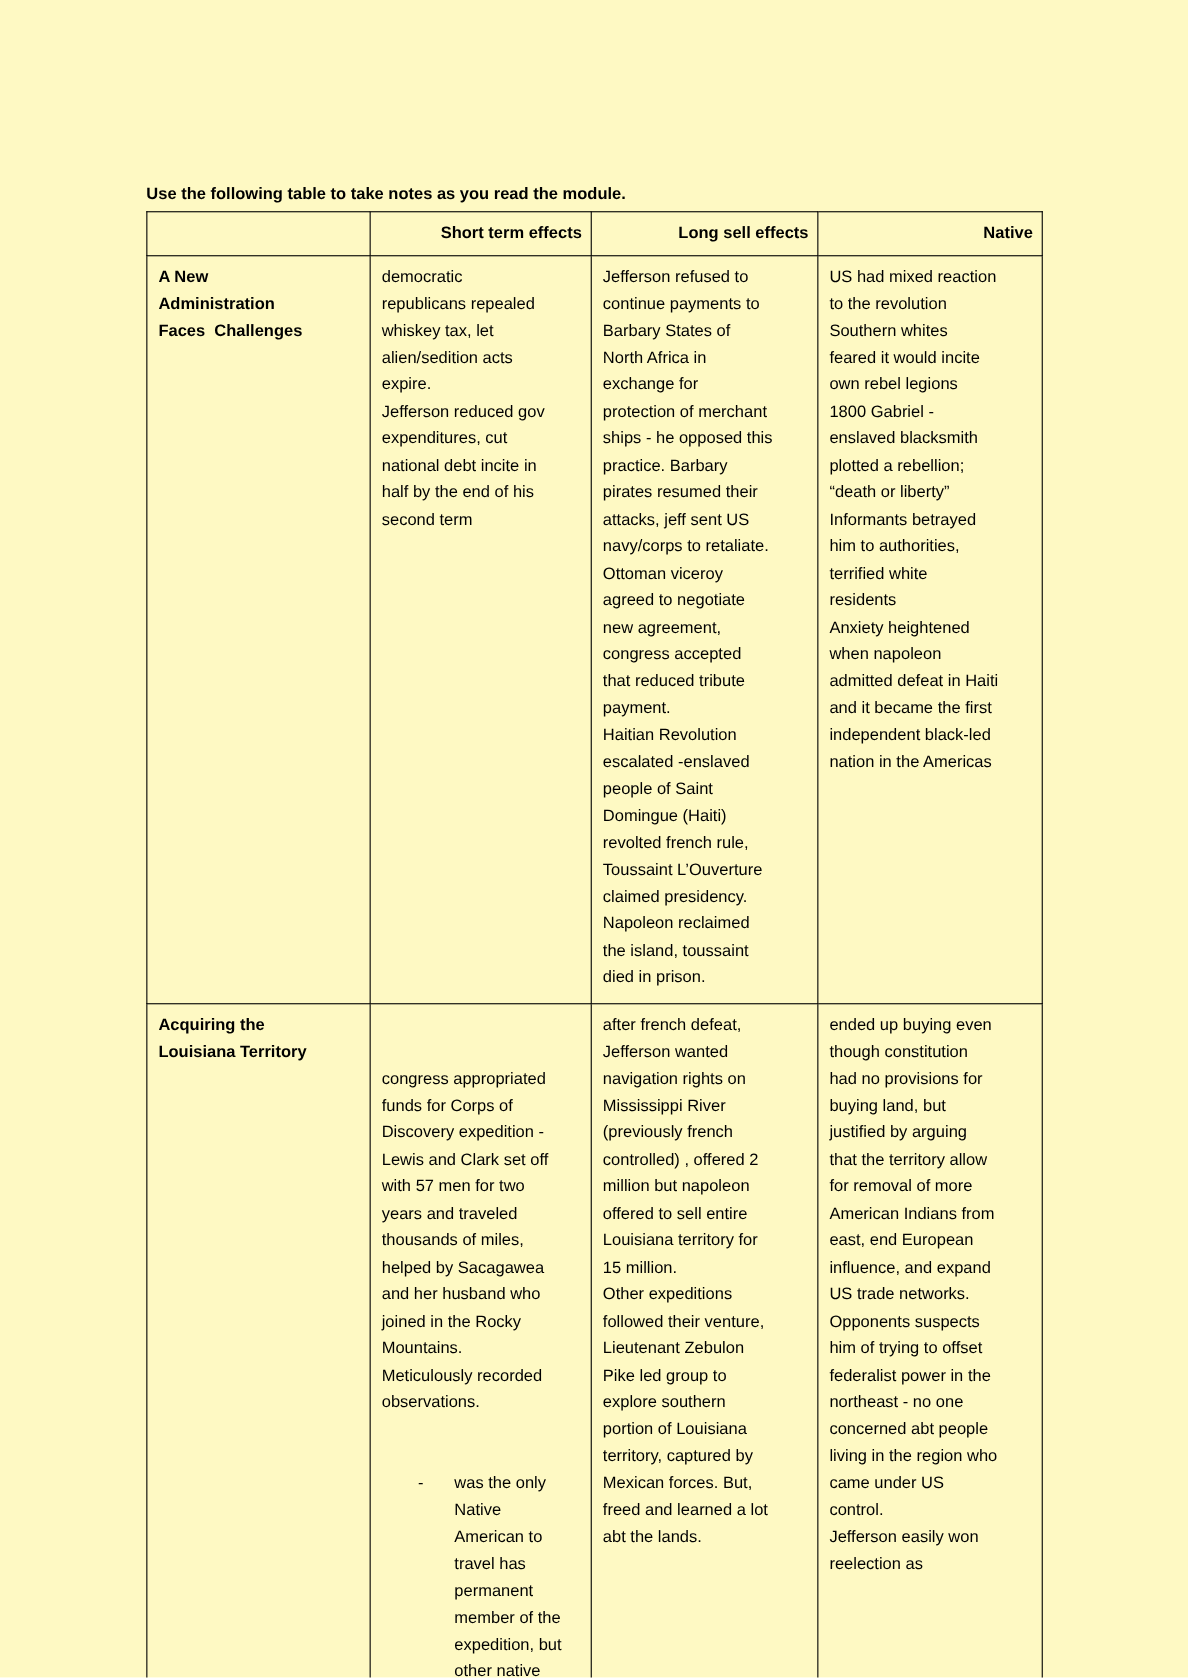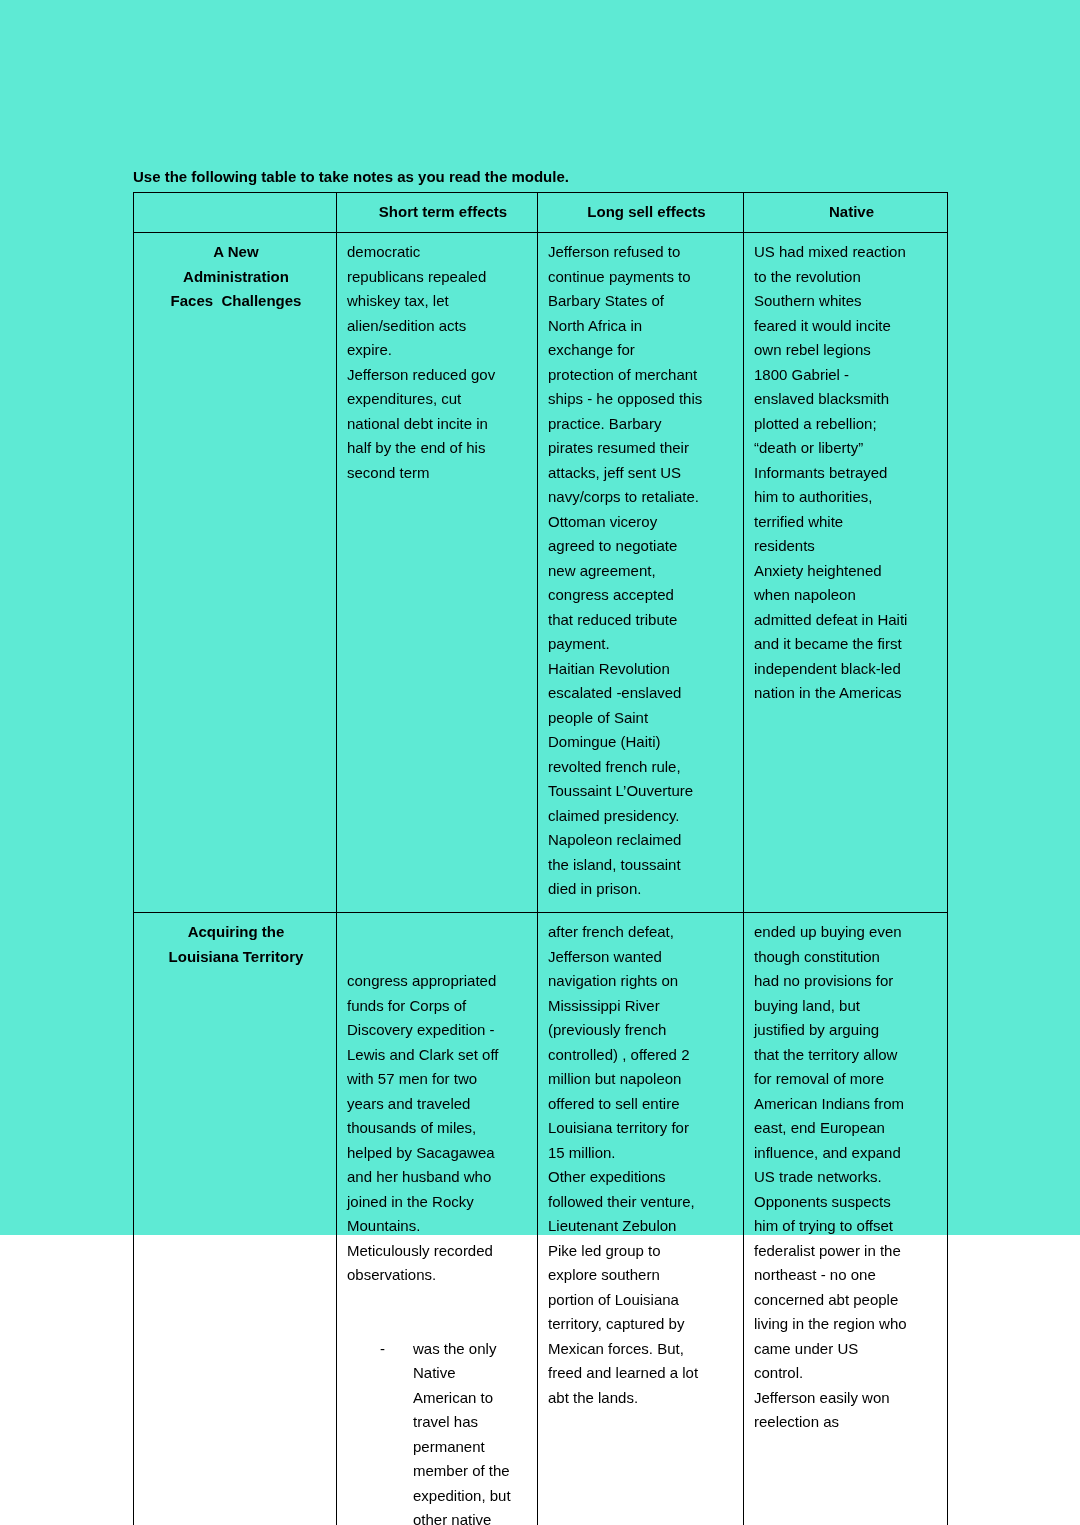--- a/index.html
+++ b/index.html
@@ -10,22 +10,22 @@
   body {
     width: 1080px;
     height: 1525px;
     overflow: hidden;
     font-family: "Liberation Sans", sans-serif;
     color: #000000;
   }
   .page {
     position: relative;
     width: 1080px;
-    height: 1235px;
-    background: #5eead4;
+    height: 1525px;
+    background: #fef9c3;
   }
   .content {
     position: absolute;
     left: 133px;
     top: 168px;
     width: 814px;
   }
   .instruction {
     font-weight: bold;
     font-size: 15px;
@@ -44,33 +44,32 @@
   table.notes th, table.notes td {
     border: 1px solid #000000;
     font-size: 15px;
     line-height: 24.5px;
     color: #000000;
     box-sizing: border-box;
     vertical-align: top;
   }
   table.notes th {
     font-weight: bold;
-    text-align: center;
+    text-align: right;
     height: 40px;
     padding: 4px 8px 4px 20px;
     vertical-align: middle;
   }
   table.notes td {
     padding: 7px 8px 7px 10px;
     white-space: pre-wrap;
   }
   td.topic-cell {
     font-weight: bold;
     padding-left: 17px;
-    text-align: center;
   }
   tr.row1 { height: 680px; }
   tr.row2 { height: 569px; }
   .bullet {
     display: flex;
     padding-left: 33px;
   }
   .bullet .marker {
     flex: 0 0 33px;
     width: 33px;

